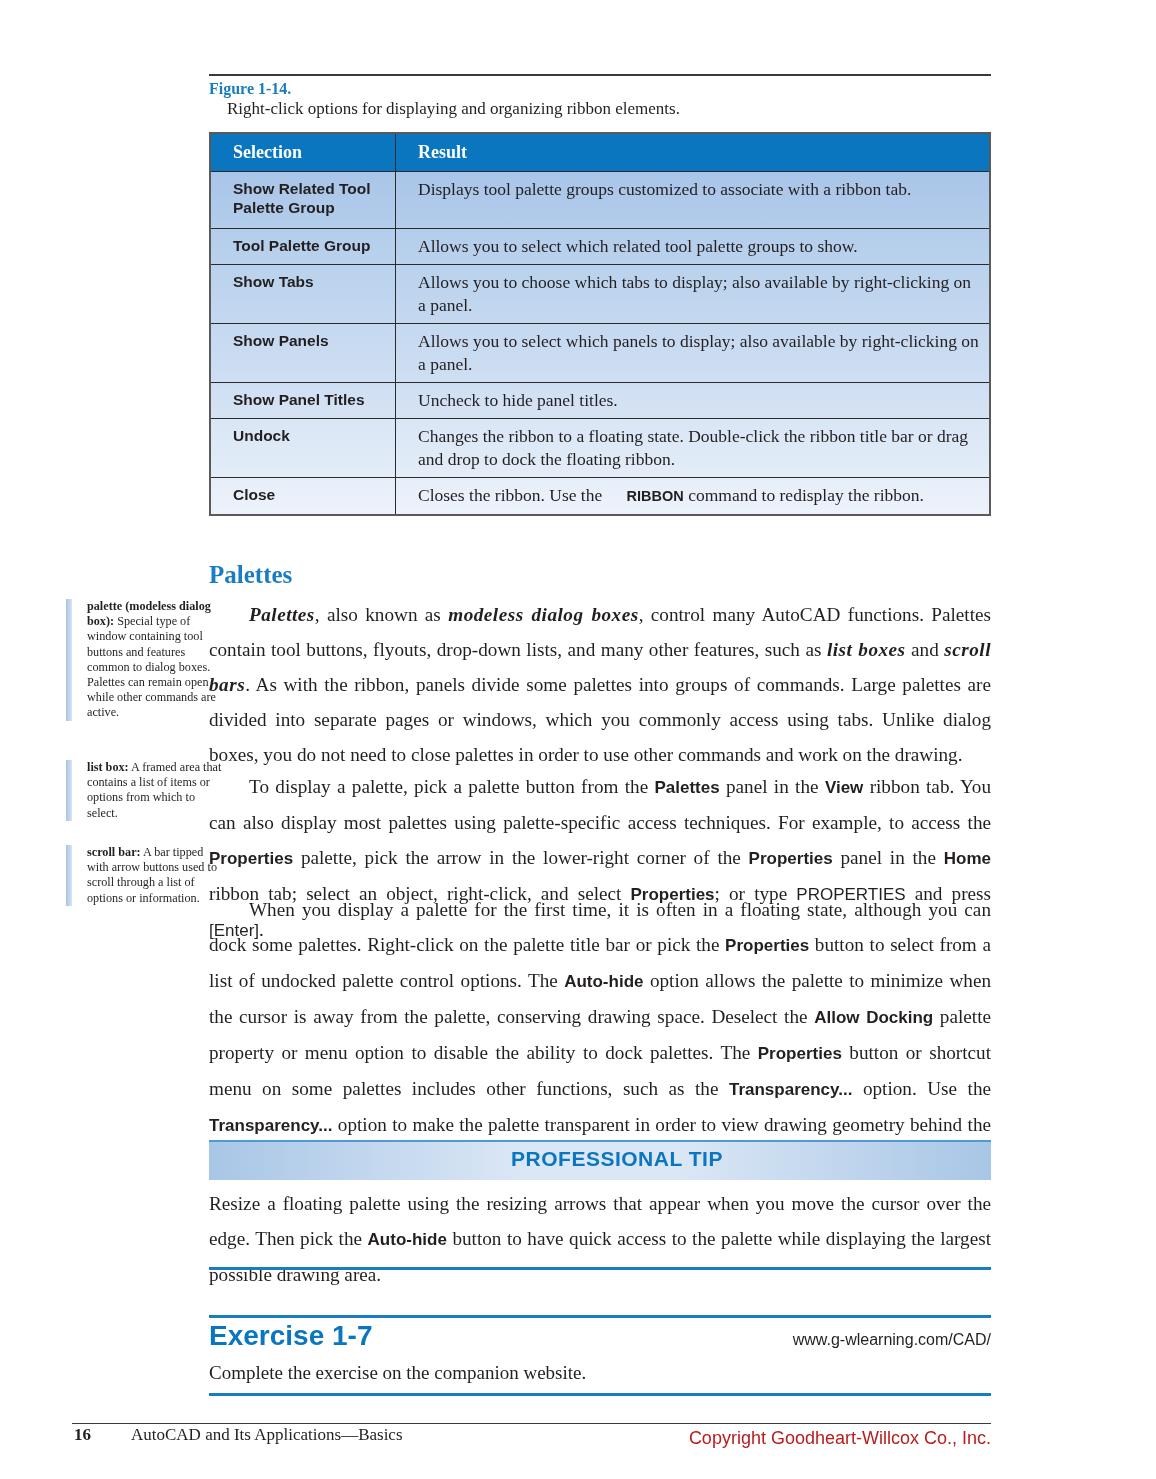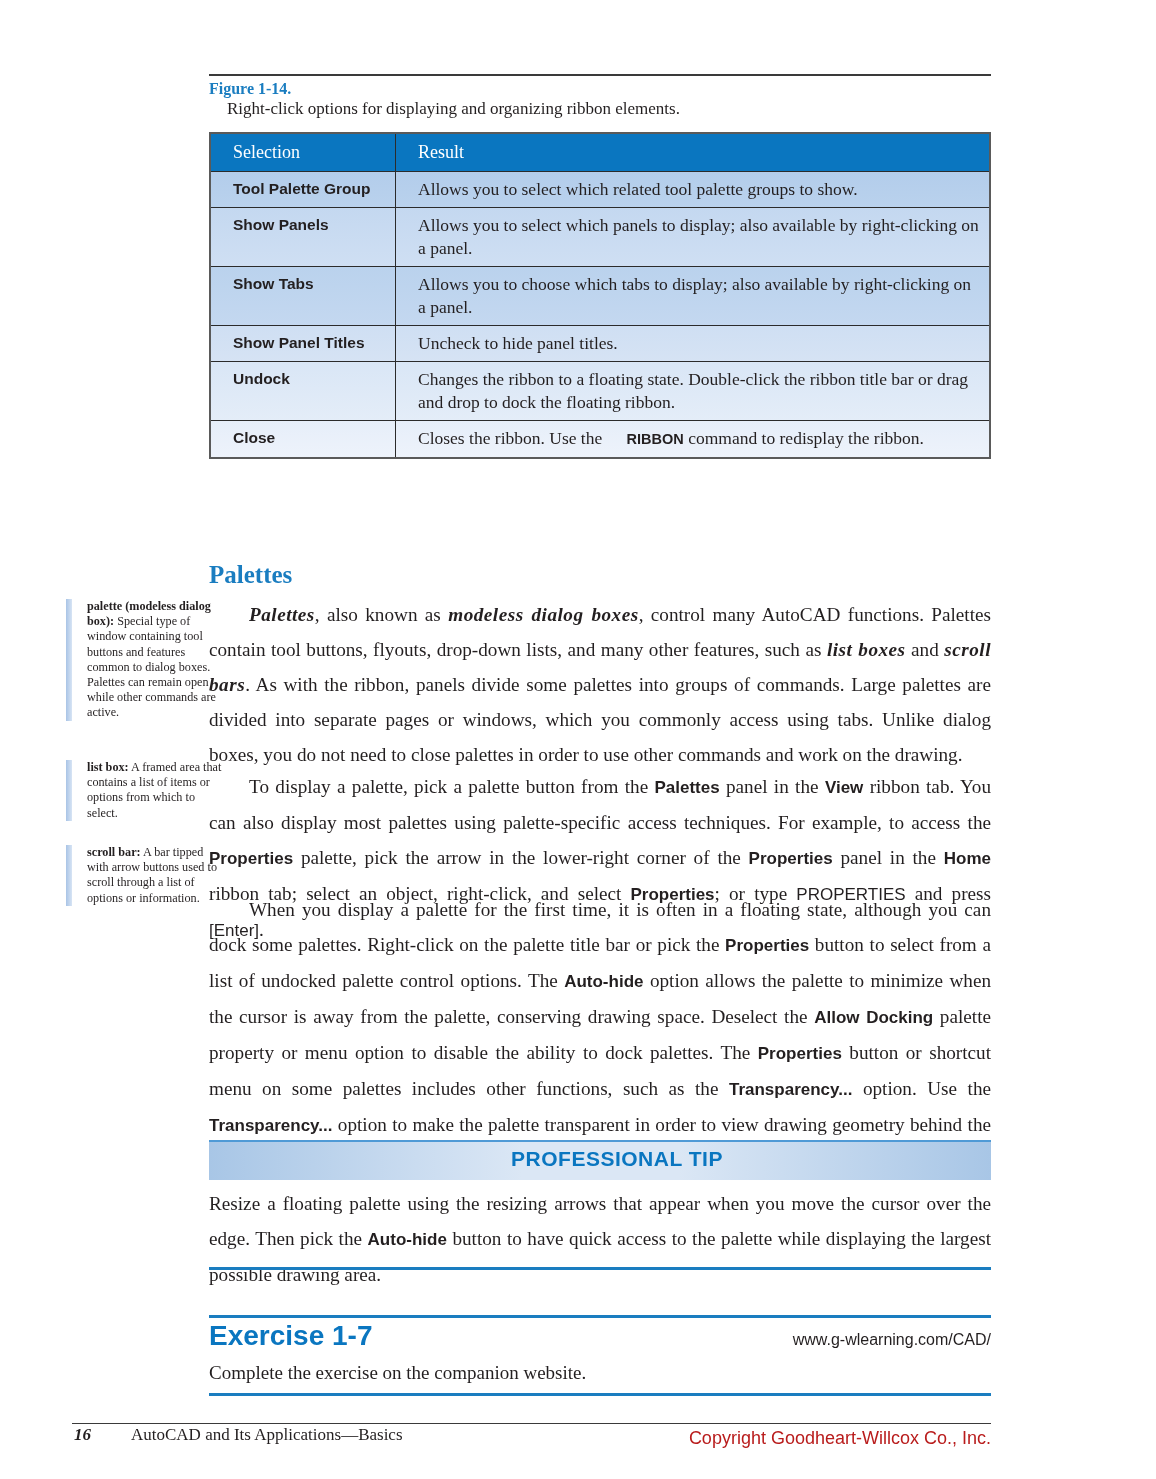--- a/index.html
+++ b/index.html
@@ -9,21 +9,21 @@
 
   
   #fig-rule { left: 209px; top: 74px; width: 782px; height: 2px; background: #3a3a3a; }
   #fig-label { left: 209px; top: 80px; font-size: 16px; font-weight: bold; color: #1a7dc0; text-align: right; }
   #fig-caption { left: 209px; top: 99px; font-size: 17px; color: #231f20; margin-left: 18px; }
 
   
   #ribbon-table { left: 209px; top: 132px; width: 782px; border-collapse: collapse;
                   border: 2px solid #5a5a5a; }
   #ribbon-table th { background: #0a76c0; color: #ffffff; text-align: left;
-                     font-weight: normal; font-size: 18px; padding: 8px 22px;
+                     font-weight: bold; font-size: 18px; padding: 8px 22px;
                      height: 20px; border-bottom: 1px solid #2b2b2b; }
   #ribbon-table th + th { border-left: 1px solid #2b2b2b; }
   #ribbon-table td { vertical-align: top; border-top: 1px solid #2b2b2b; }
   #ribbon-table td.sel { width: 150px; padding: 7px 12px 6px 22px; font-size: 15.5px;
                          font-weight: bold; line-height: 19px; border-right: 1px solid #2b2b2b;
                          font-family: "Liberation Sans", "DejaVu Sans", sans-serif; }
   #ribbon-table td.res { padding: 6px 6px 6px 22px; font-size: 17.5px; line-height: 23px;
                          font-family: "Liberation Serif", "DejaVu Serif", serif; }
   #ribbon-table .cmd { font-family: "Liberation Sans", "DejaVu Sans", sans-serif;
                        font-weight: bold; font-size: 14.5px; margin-left: 20px; }
@@ -60,51 +60,55 @@
   #ex-top { left: 209px; top: 1315px; width: 782px; height: 3px; background: #1a7dc0; }
   #ex-title { left: 209px; top: 1320px; font-family: "Liberation Sans", "DejaVu Sans", sans-serif;
               font-weight: bold; font-size: 28px; color: #0a76c0; }
   #ex-url { right: 165px; top: 1331px; font-family: "Liberation Sans", "DejaVu Sans", sans-serif;
             font-size: 16px; color: #231f20; }
   #ex-text { left: 209px; top: 1362px; font-size: 19px; color: #231f20; }
   #ex-bottom { left: 209px; top: 1393px; width: 782px; height: 3px; background: #1a7dc0; }
 
   
   #footer-rule { left: 72px; top: 1423px; width: 919px; height: 1px; background: #3a3a3a; }
-  #page-num { left: 74px; top: 1425px; font-size: 17px; font-weight: bold; color: #231f20; font-style: italic; }
+  #page-num { left: 74px; top: 1425px; font-size: 17px; font-weight: bold; color: #231f20; }
   #book-title { left: 131px; top: 1425px; font-size: 17px; color: #231f20; }
   #copyright { right: 165px; top: 1428px; font-family: "Liberation Sans", "DejaVu Sans", sans-serif;
                font-size: 18px; color: #b91c1c; }
 </style>
 </head>
 <body>
 
 <div id="fig-rule" class="abs"></div>
 <div id="fig-label" class="abs">Figure 1-14.</div>
 <div id="fig-caption" class="abs">Right-click options for displaying and organizing ribbon elements.</div>
 
 <table id="ribbon-table" class="abs">
   <thead>
     <tr>
       <th>Selection</th>
       <th>Result</th>
     </tr>
   </thead>
   <tbody>
+    <tr style="background:linear-gradient(#a9c5e8,#b3cdeb);height:57px;">
+      <td class="sel">Show Related Tool Palette Group</td>
+      <td class="res">Displays tool palette groups customized to associate with a ribbon tab.</td>
+    </tr>
     <tr style="background:linear-gradient(#b3cdeb,#bad2ed);height:36px;">
       <td class="sel">Tool Palette Group</td>
       <td class="res">Allows you to select which related tool palette groups to show.</td>
     </tr>
+    <tr style="background:linear-gradient(#bad2ed,#c4d8f0);height:57px;">
+      <td class="sel">Show Tabs</td>
+      <td class="res">Allows you to choose which tabs to display; also available by right-clicking on a panel.</td>
+    </tr>
     <tr style="background:linear-gradient(#c4d8f0,#cfdff3);height:57px;">
       <td class="sel">Show Panels</td>
       <td class="res">Allows you to select which panels to display; also available by right-clicking on a panel.</td>
-    </tr>
-    <tr style="background:linear-gradient(#bad2ed,#c4d8f0);height:57px;">
-      <td class="sel">Show Tabs</td>
-      <td class="res">Allows you to choose which tabs to display; also available by right-clicking on a panel.</td>
     </tr>
     <tr style="background:linear-gradient(#cfdff3,#d6e3f4);height:36px;padding-left:43px;">
       <td class="sel">Show Panel Titles</td>
       <td class="res">Uncheck to hide panel titles.</td>
     </tr>
     <tr style="background:linear-gradient(#d9e6f6,#e4edf8);height:57px;">
       <td class="sel">Undock</td>
       <td class="res">Changes the ribbon to a floating state. Double-click the ribbon title bar or drag and drop to dock the floating ribbon.</td>
     </tr>
     <tr style="background:linear-gradient(#e6eef9,#eef3fb);height:34px;">

